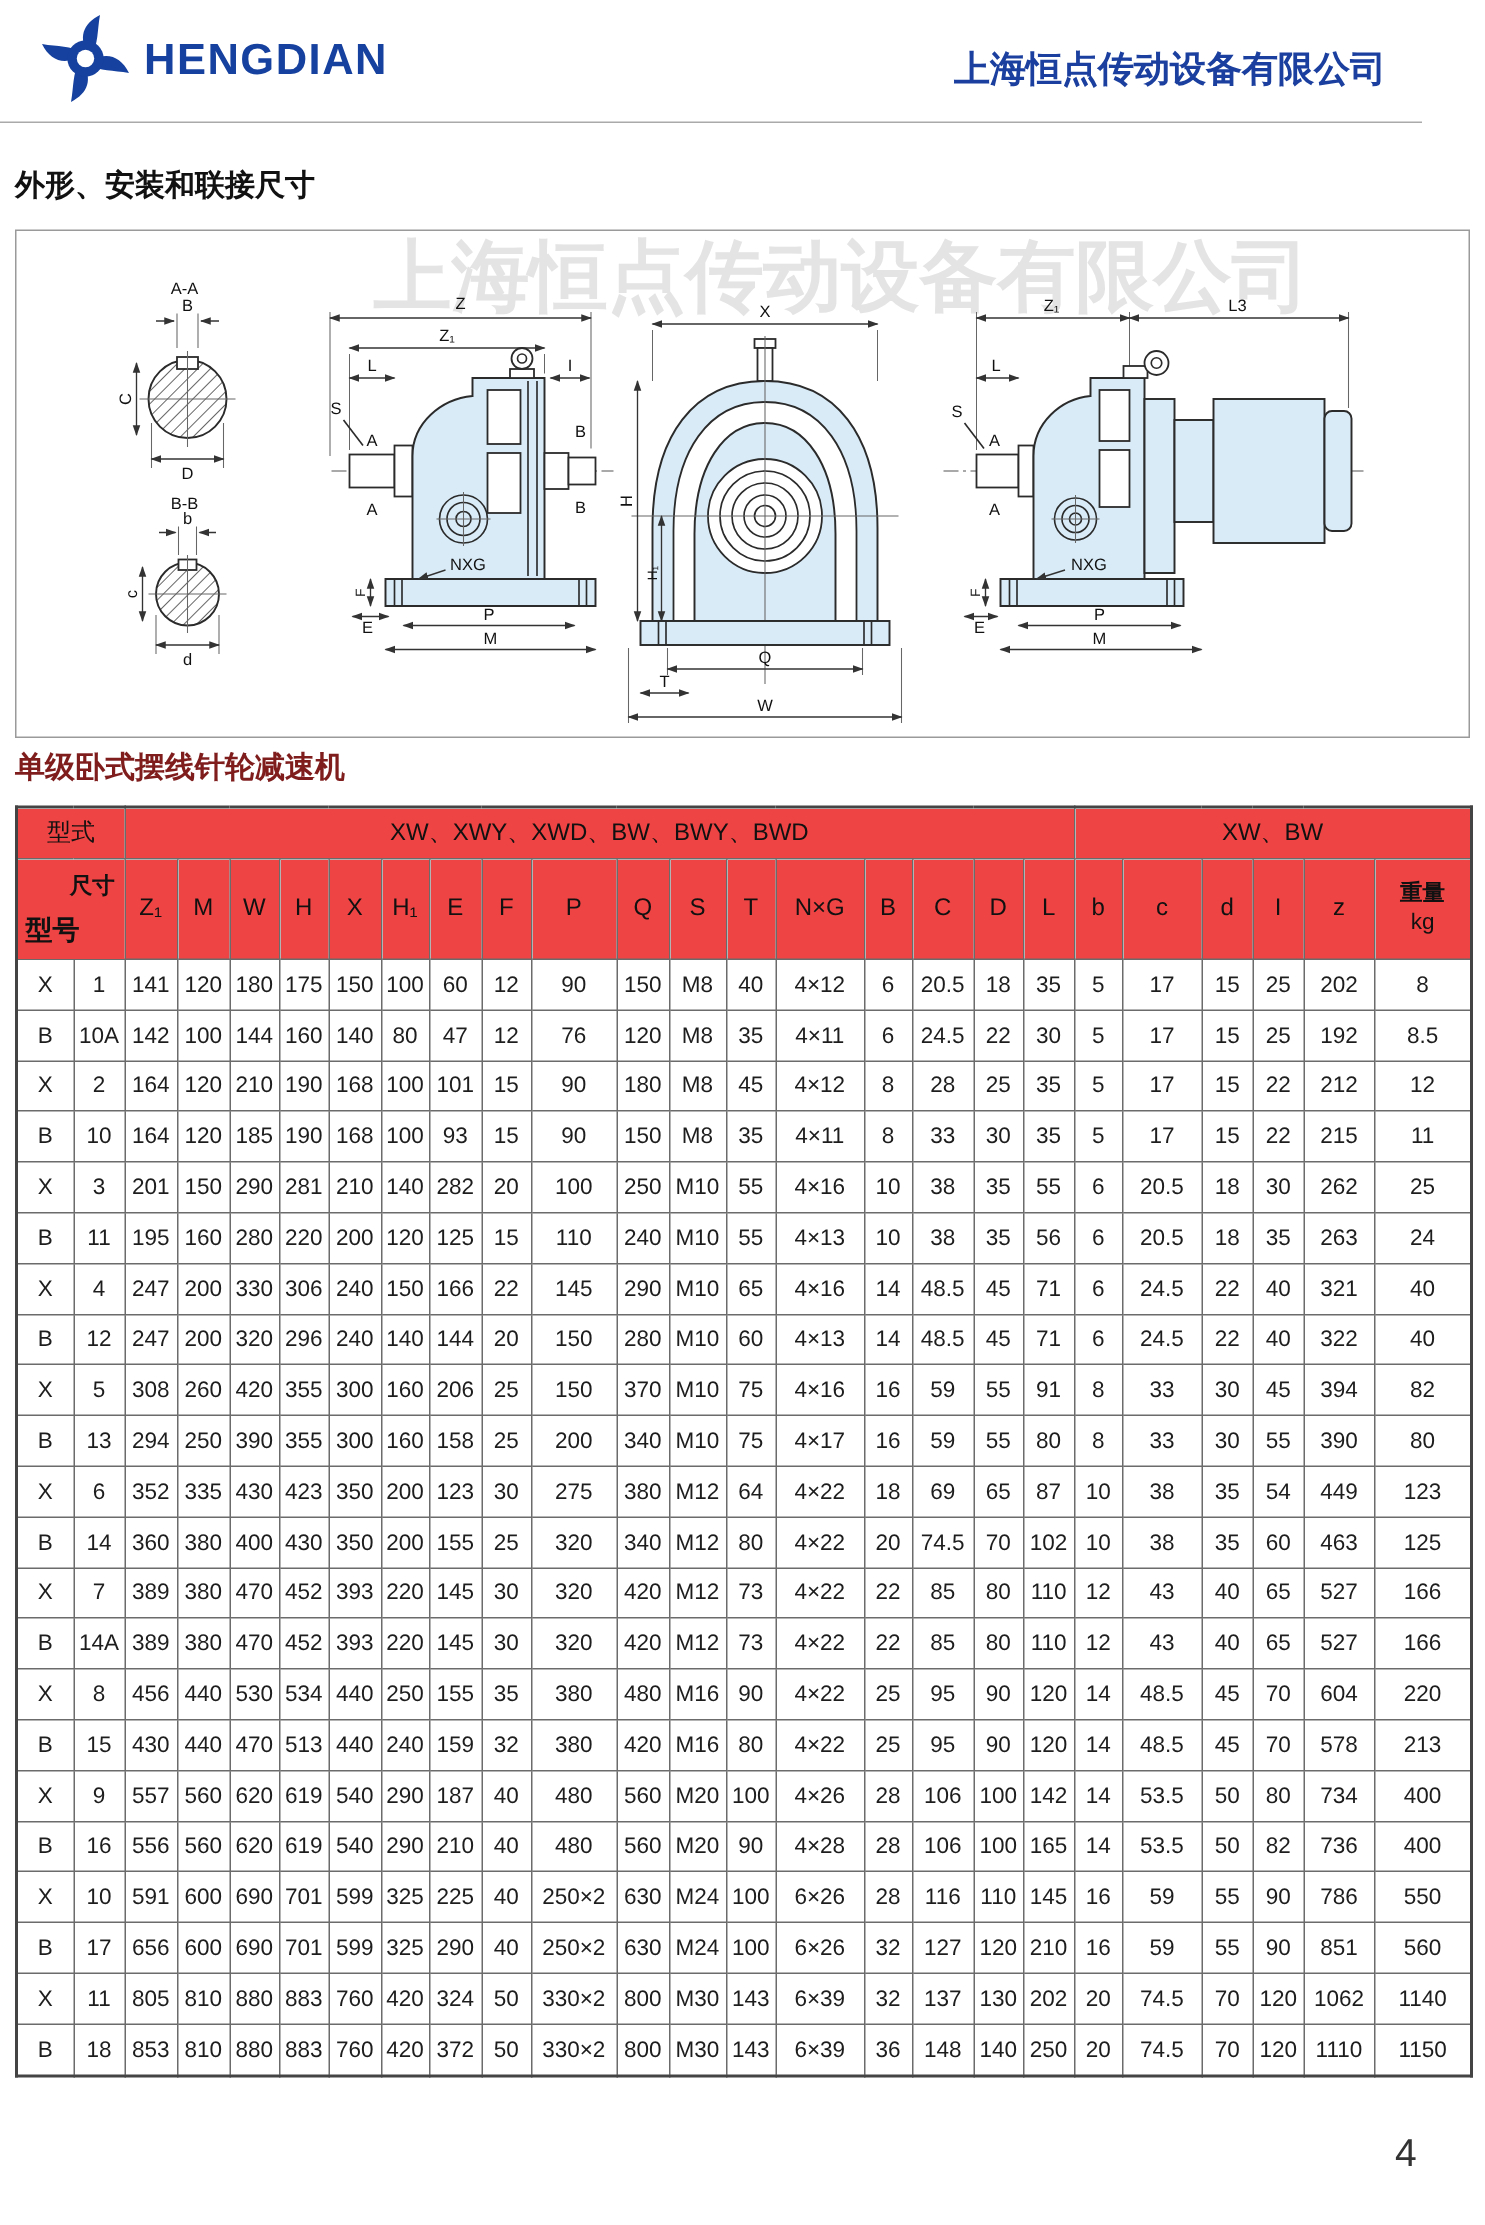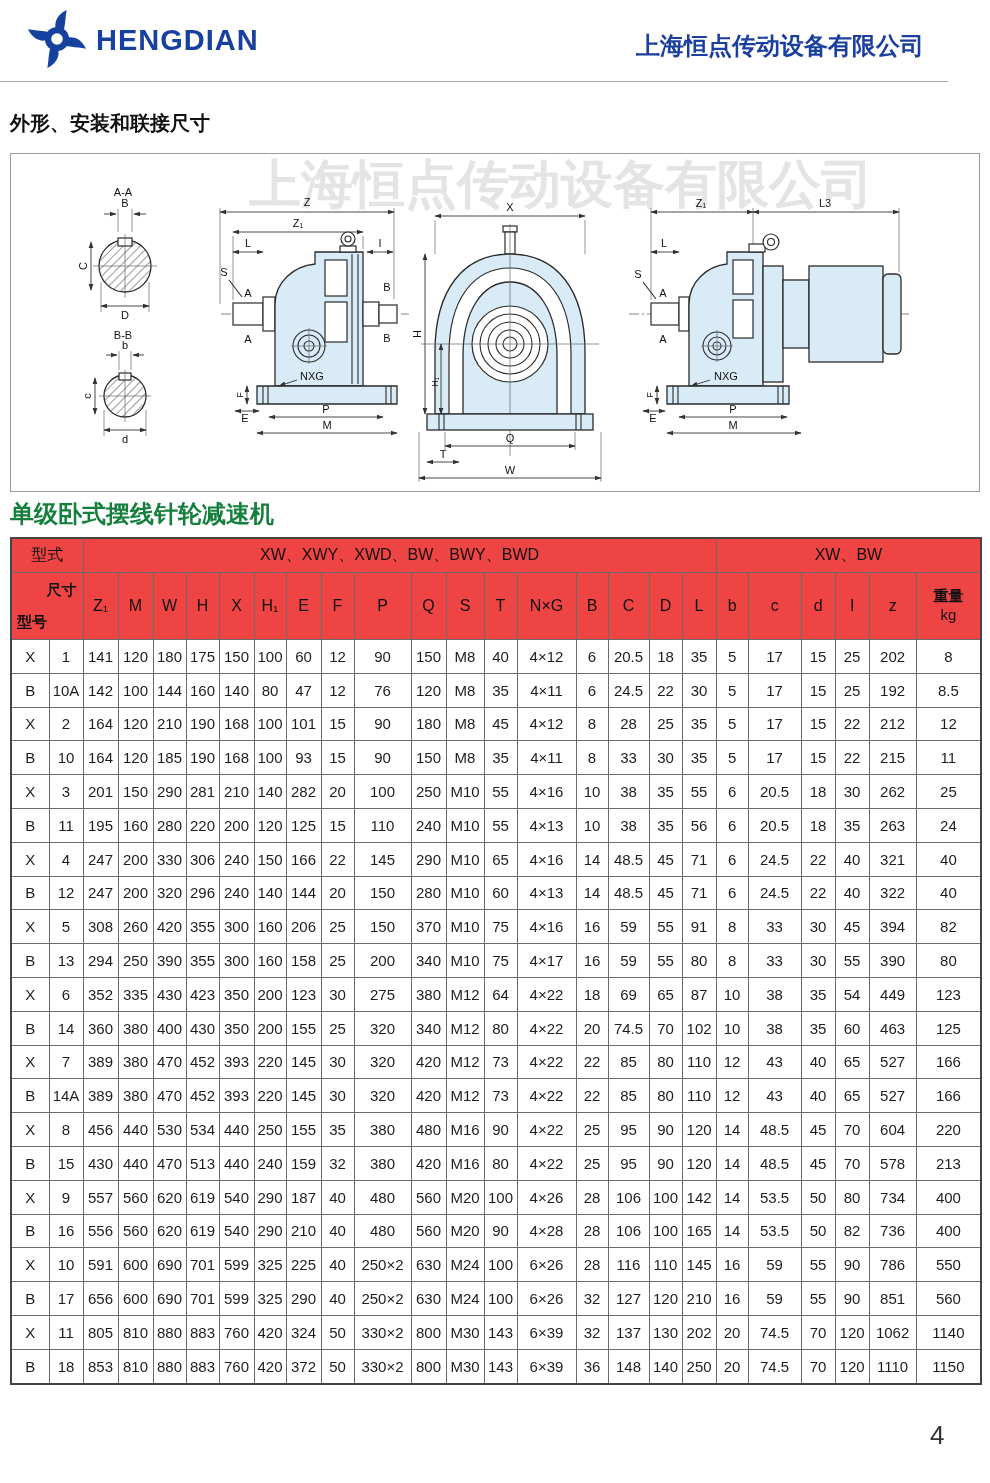--- a/index.html
+++ b/index.html
@@ -11,39 +11,39 @@
   
   .page-header{position:absolute;left:0;top:0;width:948px;height:81px;border-bottom:1px solid #aaa;}
   .logo-wrap{position:absolute;left:28px;top:8px;width:58px;height:62px;}
   .brand-name{position:absolute;left:96px;top:24px;font-size:29px;font-weight:600;color:#16419e;letter-spacing:1px;}
   .company-name{position:absolute;right:24px;top:30px;font-size:24px;font-weight:bold;color:#1a3f9e;}
   
   .section-title{position:absolute;left:10px;top:110px;font-size:20px;font-weight:bold;color:#111;}
   
   .drawing-panel{position:absolute;left:10px;top:153px;width:968px;height:337px;border:1px solid #9a9a9a;background:#fff;overflow:hidden;}
   
-  .table-title{position:absolute;left:10px;top:498px;font-size:24px;font-weight:bold;color:#15803d;}
+  .table-title{position:absolute;left:10px;top:498px;font-size:20px;font-weight:bold;color:#7f1d1d;}
   table.dims{
     position:absolute;left:10px;top:537px;width:970px;table-layout:fixed;
     border-collapse:collapse;border:2px solid #444;
   }
   table.dims th,table.dims td{
     border:1px solid #6b6b6b;text-align:center;vertical-align:middle;
     padding:0;overflow:hidden;white-space:nowrap;
   }
   table.dims thead th{background:#ef4444;font-weight:normal;font-size:16px;color:#111;}
   table.dims thead tr.grp th{height:33px;font-size:16px;}
   table.dims thead tr.cols th{height:66px;}
   th.corner-top{font-weight:bold;font-size:15px;}
   th.diag{
     position:relative;
     background-image:linear-gradient(to bottom right,transparent 49.5%,#6b6b6b 49.5%,#6b6b6b 50.5%,transparent 50.5%);
   }
   th.diag .sz{position:absolute;right:6px;top:8px;font-size:15px;font-weight:bold;text-align:right;}
-  th.diag .mod{position:absolute;left:5px;bottom:7px;font-size:15px;font-weight:bold;}
+  th.diag .mod{position:absolute;left:5px;bottom:7px;font-size:18px;font-weight:bold;}
   th.wt span{display:block;line-height:1.25;font-size:15px;}
   th.wt span:first-child{font-weight:bold;}
   table.dims tbody td{height:32.8px;font-size:15px;background:#fff;color:#1d1d1d;}
   
   .page-number{position:absolute;left:930px;top:1420px;font-size:26px;color:#333;}
   
   .blue{fill:#d9ebf7;stroke:#2b2b2b;stroke-width:1.3;}
   .wht{fill:#ffffff;stroke:#2b2b2b;stroke-width:1.2;}
   .ln{fill:none;stroke:#2b2b2b;stroke-width:1.1;}
   .thin{fill:none;stroke:#666;stroke-width:0.7;}

